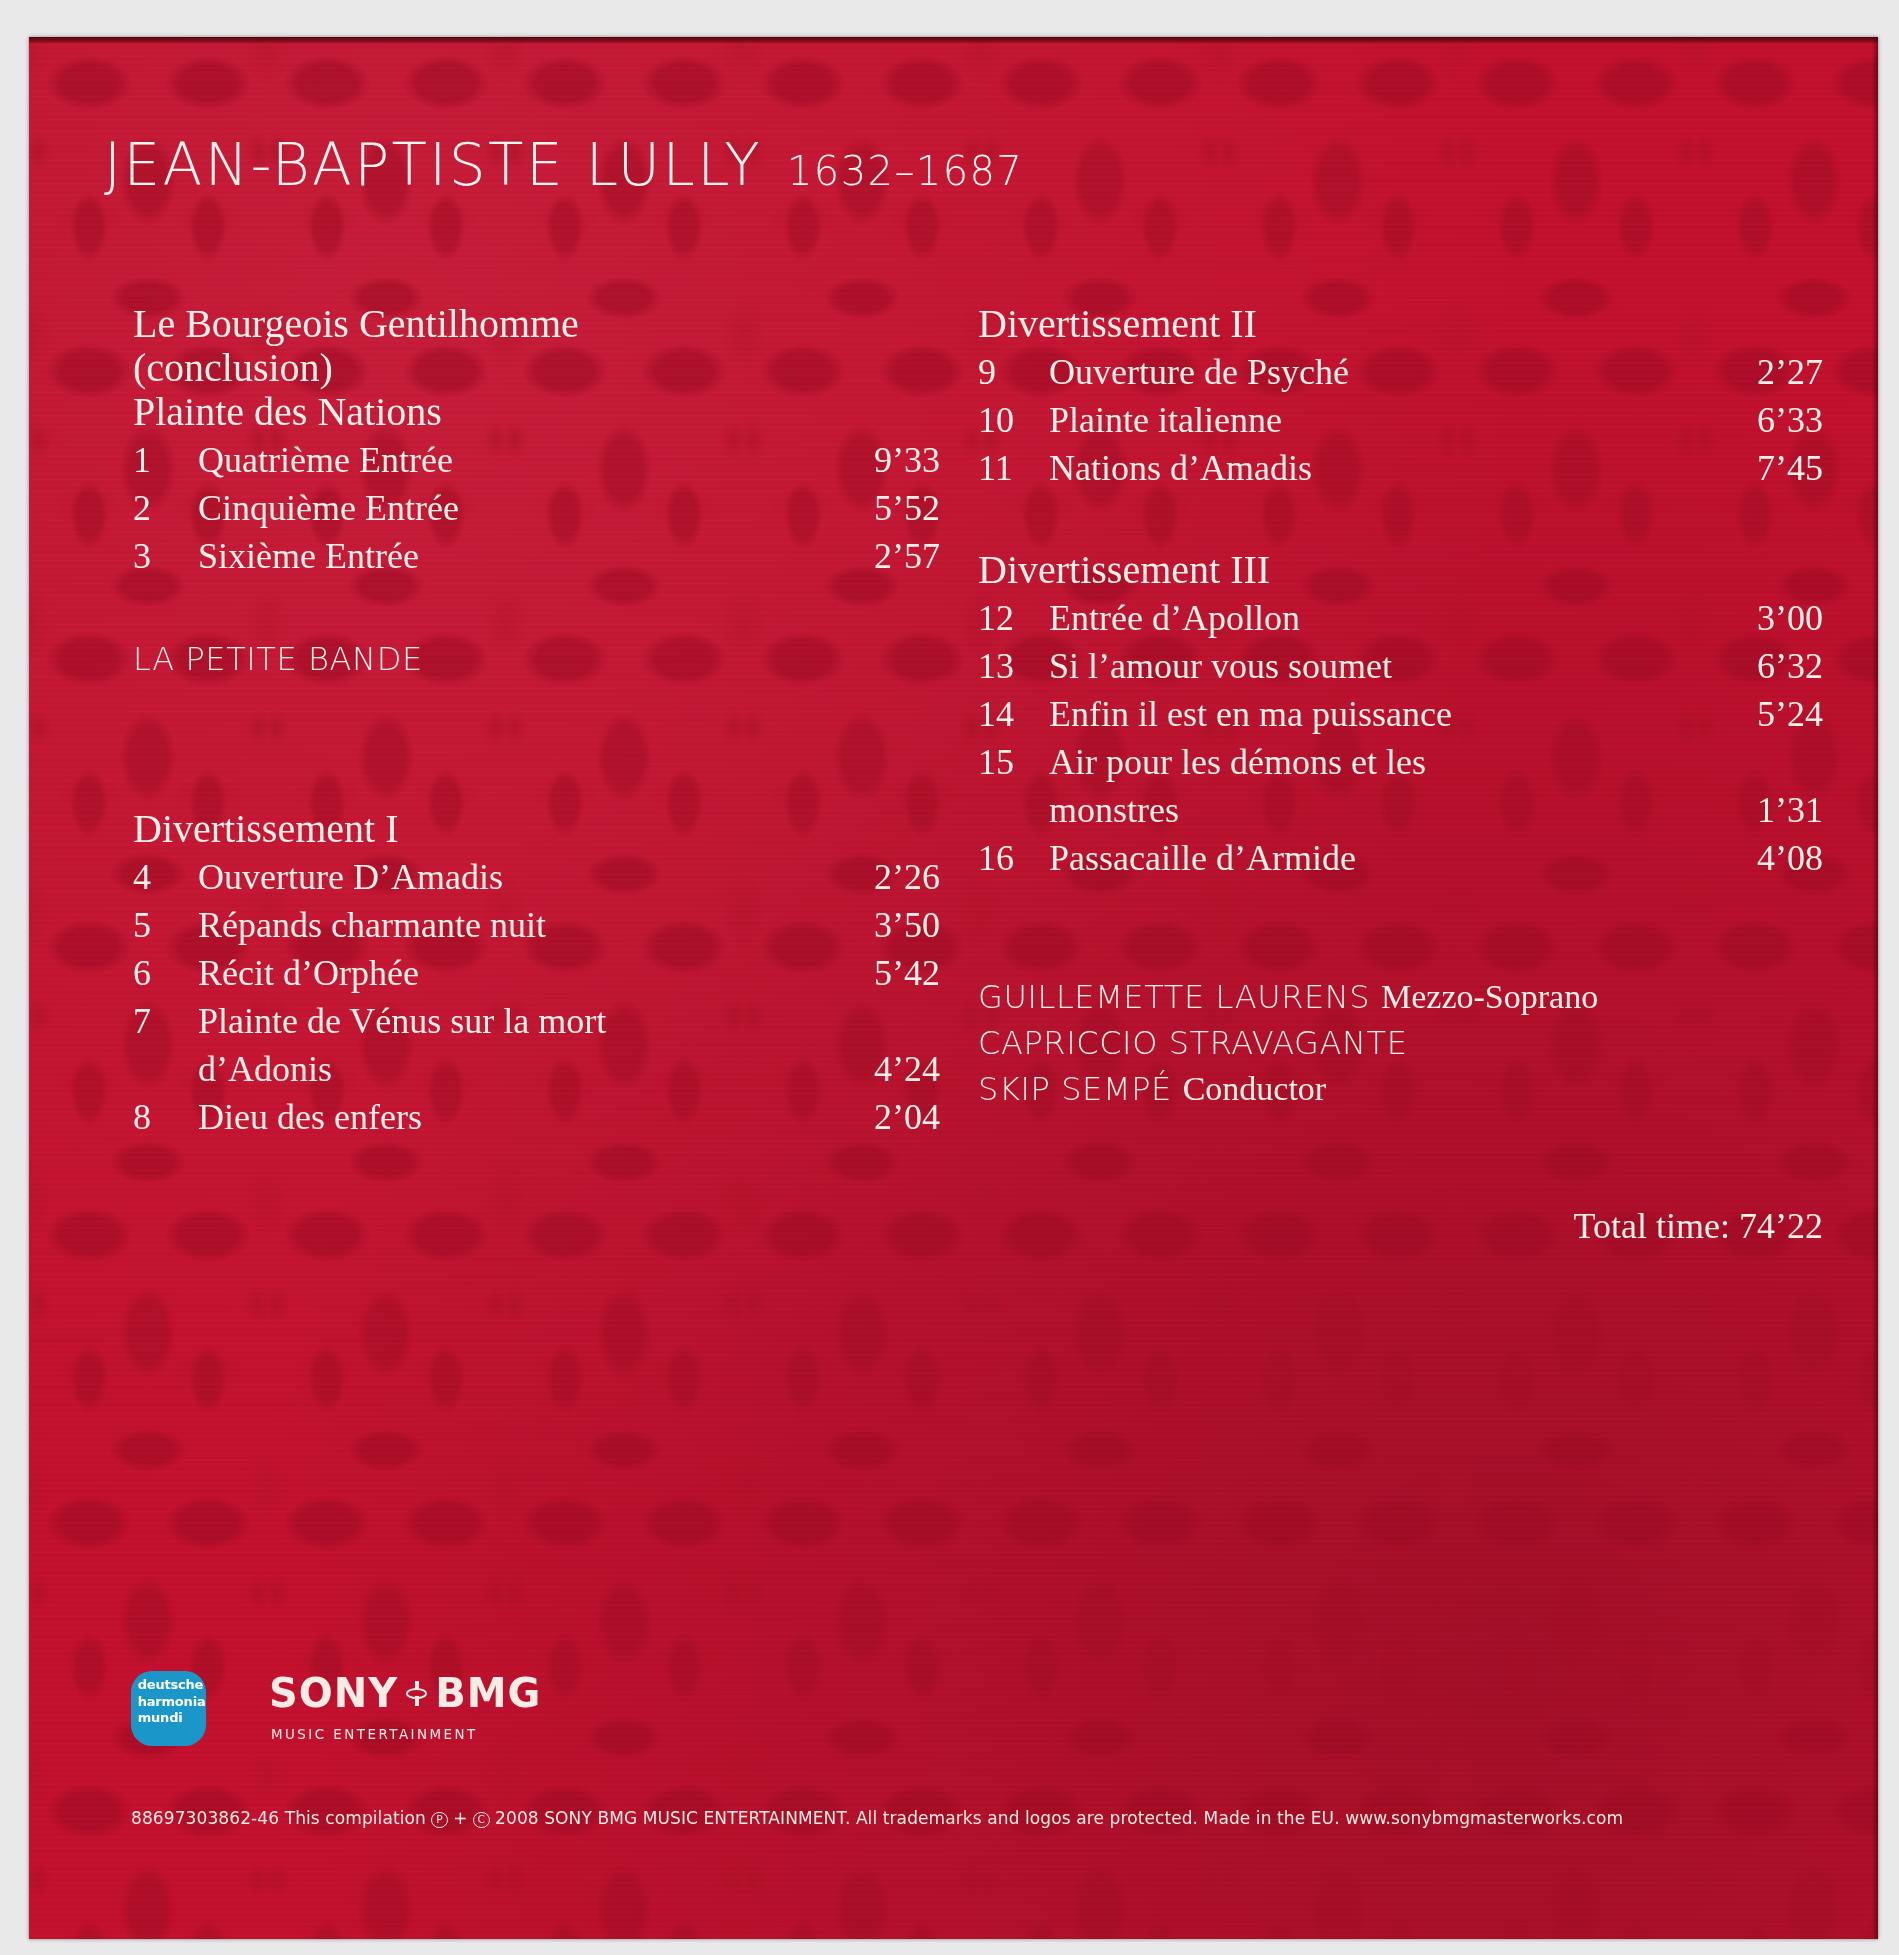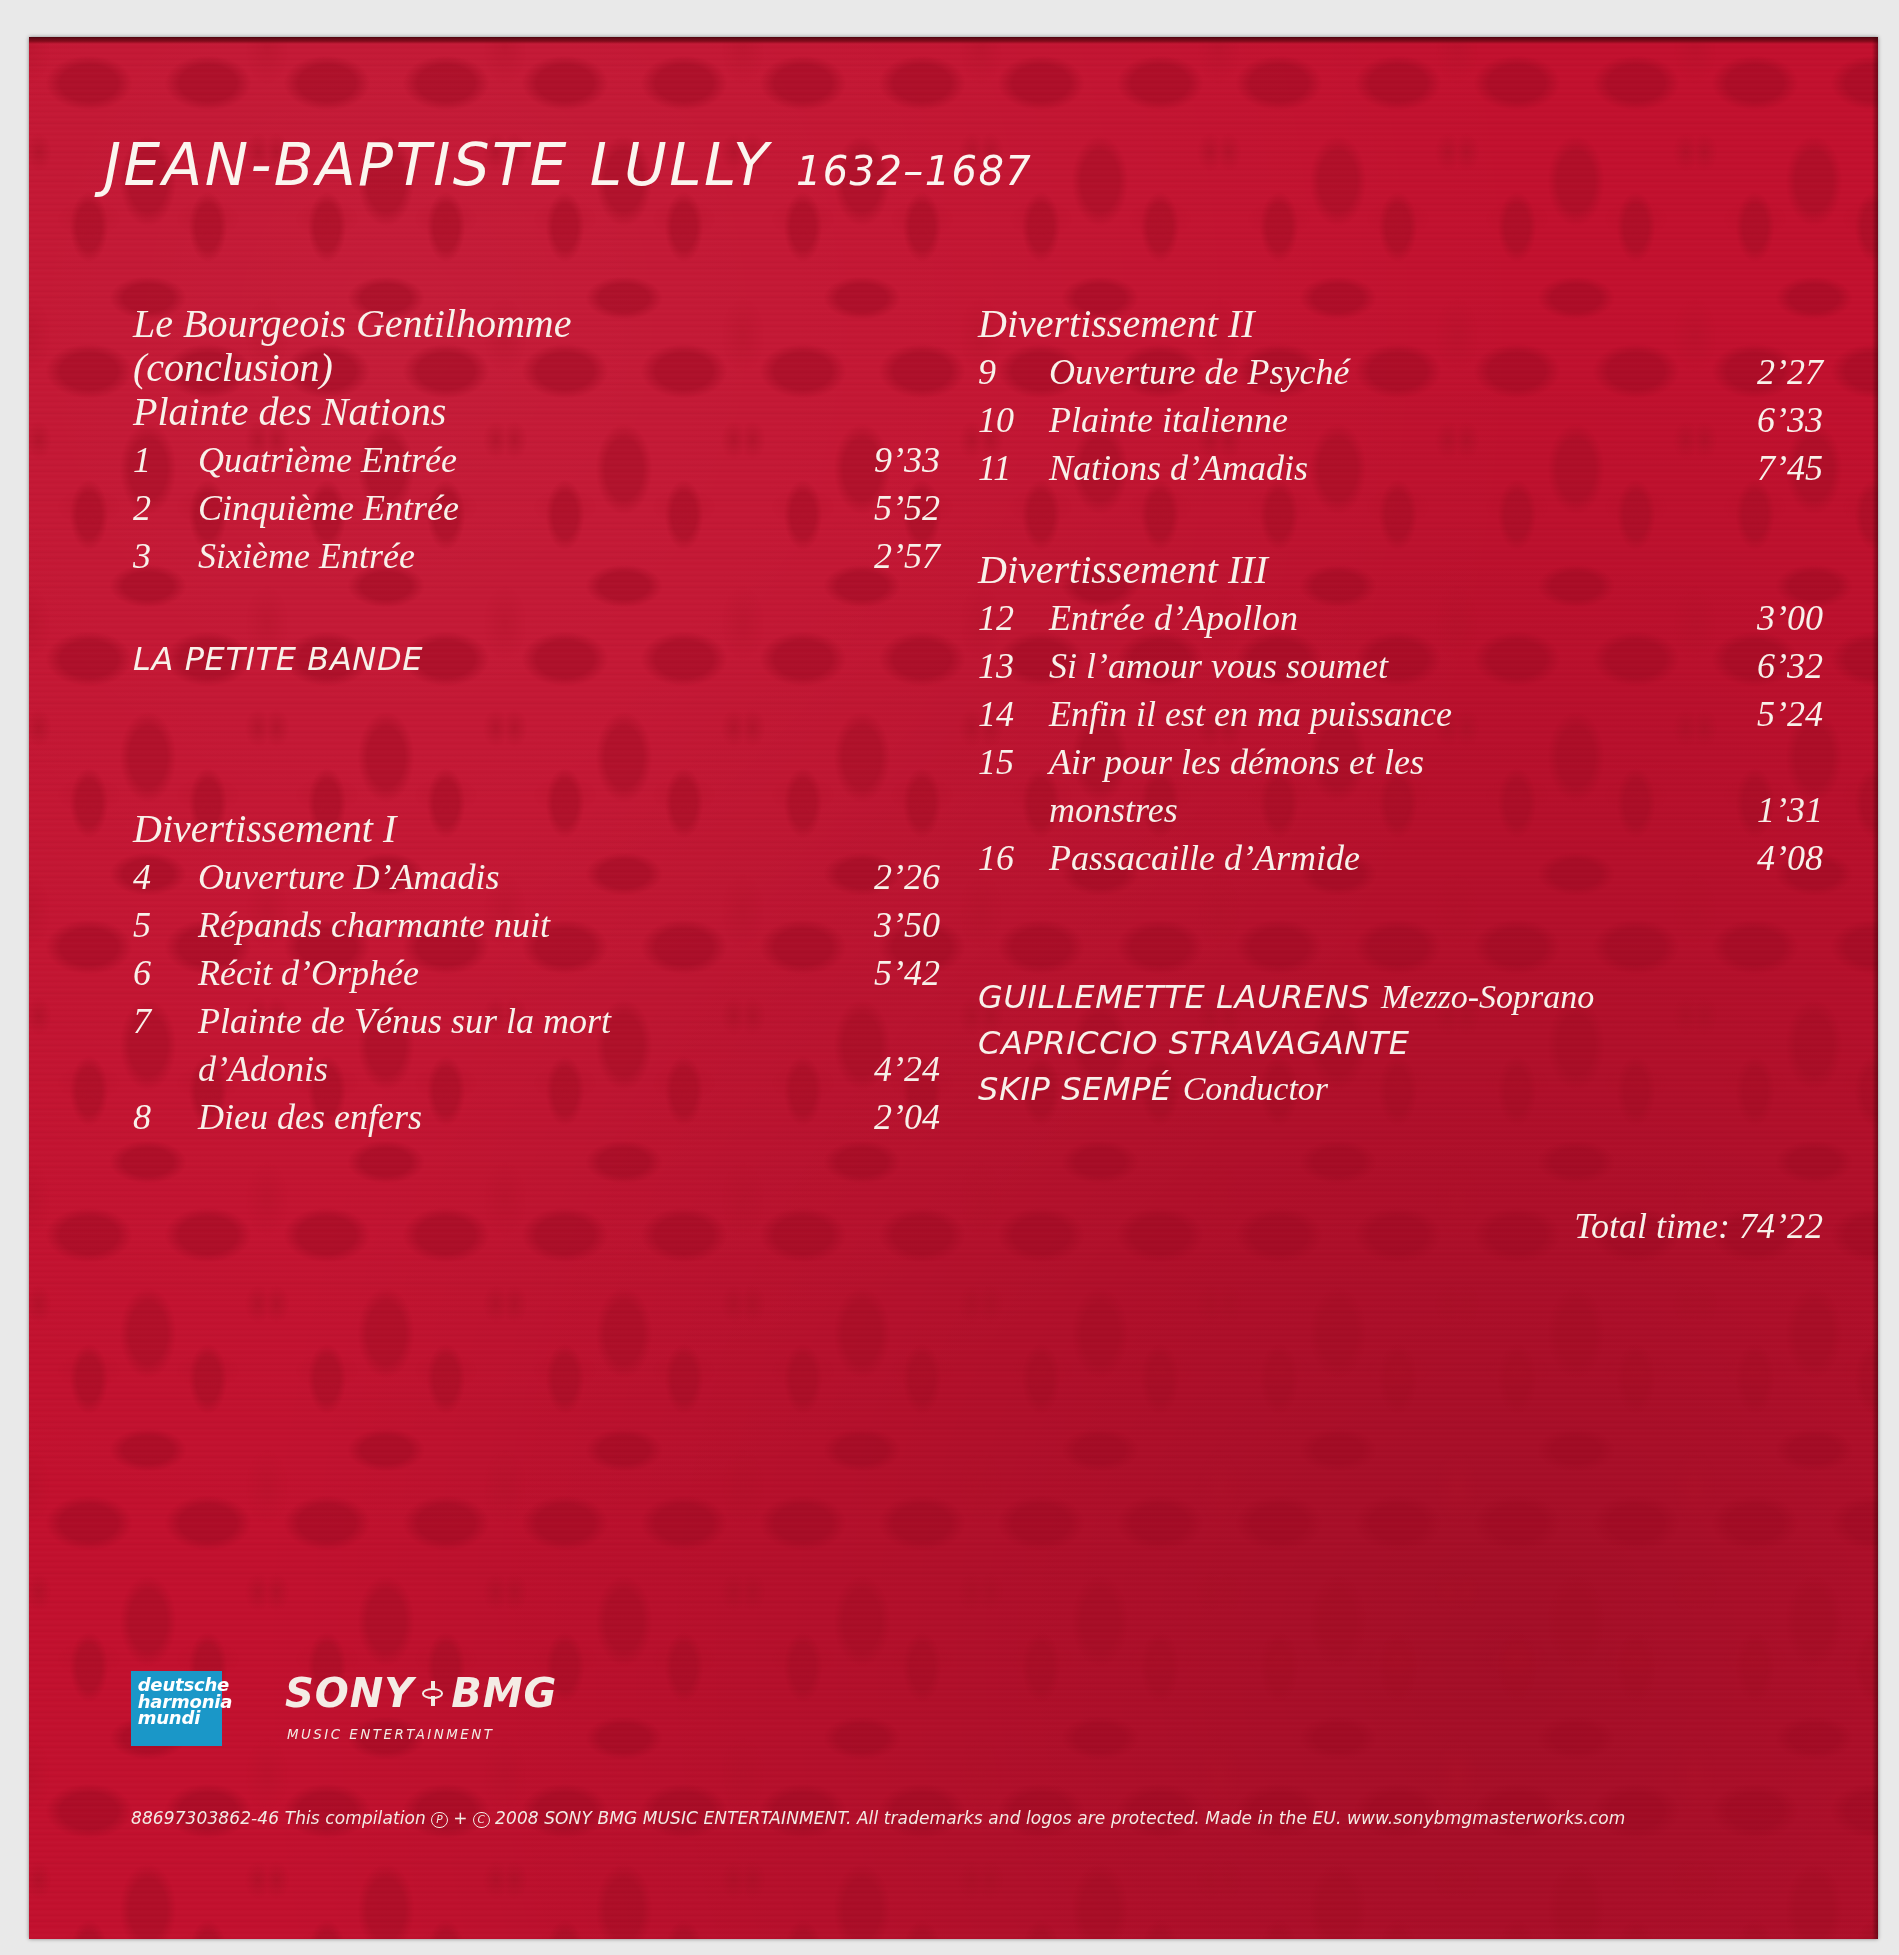--- a/index.html
+++ b/index.html
@@ -19,21 +19,20 @@
     left: 29px;
     top: 37px;
     width: 1849px;
     height: 1902px;
     background-color: #c2102e;
     background-image:
       radial-gradient(ellipse at 20% 15%, rgba(255,255,255,0.05) 0%, rgba(255,255,255,0) 55%),
       radial-gradient(ellipse at 80% 85%, rgba(0,0,0,0.16) 0%, rgba(0,0,0,0) 60%);
     box-shadow: 0 0 3.8px rgba(0,0,0,0.45);
     overflow: hidden;
-    font-style: italic;
   }
 
   
   #damask {
     position: absolute;
     inset: 0;
     opacity: 0.55;
     background-repeat: repeat;
     background-size: 238px 288px;
     background-image:
@@ -193,31 +192,32 @@
   
   #logos {
     position: absolute;
     left: 102px;
     top: 1633px;
     display: flex;
     align-items: flex-end;
     gap: 63px;
   }
   #dhm-logo {
-    width: 91px;
+    width: 75px;
     height: 75px;
     background: #1a97c8;
     color: #ffffff;
     font-family: "DejaVu Sans", sans-serif;
-    font-size: 18px;
+    font-size: 13px;
     line-height: 16.3px;
     font-weight: bold;
     padding: 6.7px 5.8px 0 6.7px;
     box-sizing: border-box;
     letter-spacing: -0.2px;
+    border-radius: 21px;
   }
   #sony-logo {
     color: #f4ece5;
     font-family: "DejaVu Sans", sans-serif;
     padding-bottom: 3.8px;
   }
   #sony-main {
     font-size: 40px;
     font-weight: bold;
     letter-spacing: 1px;

